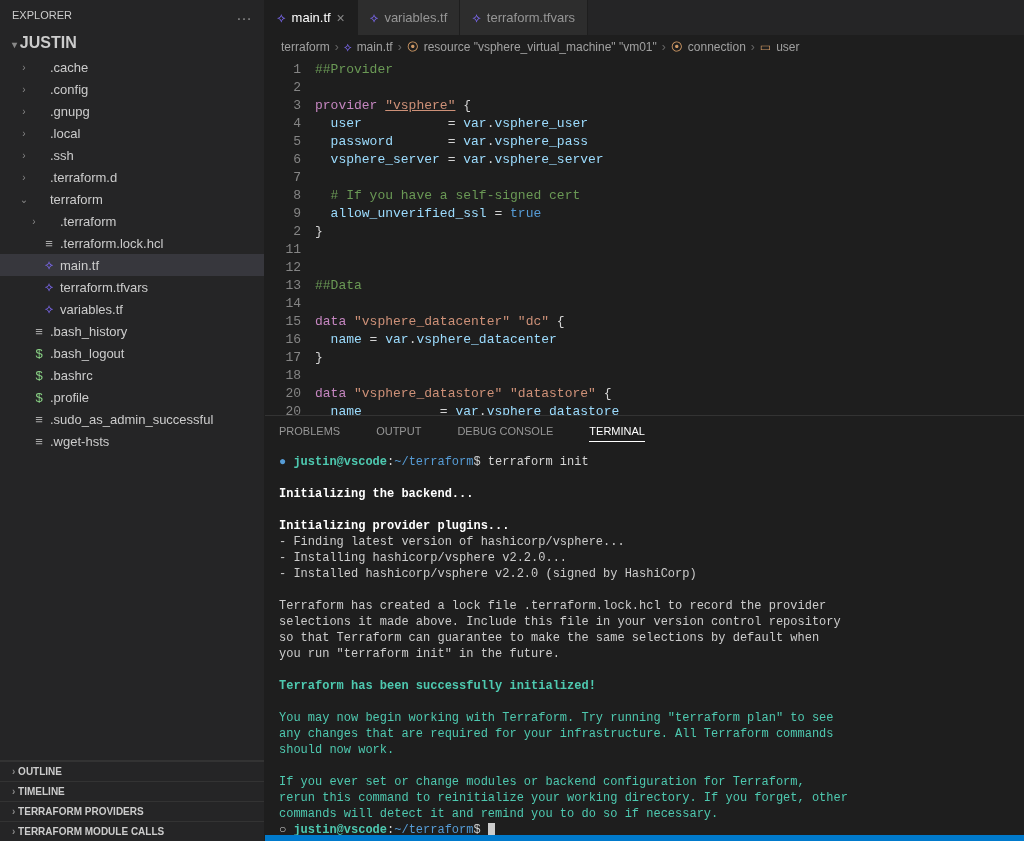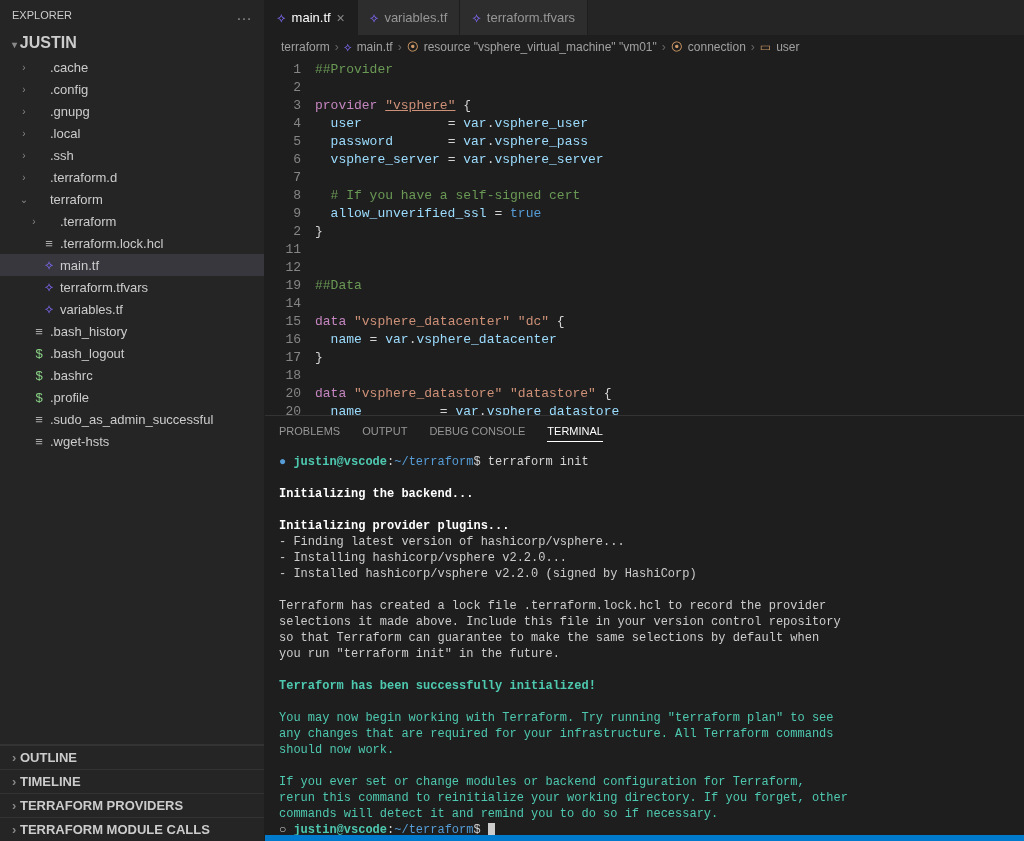--- a/index.html
+++ b/index.html
@@ -54,21 +54,21 @@
     .tree-item.depth-2 { padding-left: 28px; }
     .icon-folder { color: #c5c5c5; }
     .icon-tf { color: #7b68ee; }
     .icon-dollar { color: #89d185; }
     .icon-lines { color: #aaa; }
     .sidebar-bottom {
       border-top: 1px solid #333;
     }
     .sidebar-panel-label {
       padding: 4px 12px;
-      font-size: 13px;
+      font-size: 10px;
       font-weight: bold;
       color: #cccccc;
       border-top: 1px solid #333;
     }
     .sidebar-panel-label::before { content: "› "; color: #888; }
     .main-area {
       flex: 1;
       display: flex;
       flex-direction: column;
       background: #1e1e1e;
@@ -146,21 +146,21 @@
       flex-direction: column;
       background: #1e1e1e;
     }
     .panel-tabs {
       display: flex;
       padding: 0 14px;
       height: 30px;
       align-items: center;
       font-size: 11px;
       color: #969696;
-      gap: 22px;
+      gap: 36px;
     }
     .panel-tabs .ptab { cursor: pointer; padding: 4px 0;}
     .panel-tabs .ptab.active { color: #fff; border-bottom: 1px solid #fff; }
     .terminal {
       flex: 1;
       padding: 8px 14px;
       font-family: 'Consolas', 'Courier New', monospace;
       font-size: 12px;
       line-height: 16px;
       white-space: pre-wrap;
@@ -326,21 +326,21 @@
         <div>3</div>
         <div>4</div>
         <div>5</div>
         <div>6</div>
         <div>7</div>
         <div>8</div>
         <div>9</div>
         <div>2</div>
         <div>11</div>
         <div>12</div>
-        <div>19</div>
+        <div>13</div>
         <div>14</div>
         <div>15</div>
         <div>16</div>
         <div>17</div>
         <div>18</div>
         <div>20</div>
         <div>20</div>
       </div>
     <div class="code" id="code"><div><span class="c-comment">##Provider</span></div><div>&nbsp;</div><div><span class="c-keyword">provider </span><span class="c-string-u">"vsphere"</span><span class="c-punct"> {</span></div><div><span class="c-ident">  user           </span><span class="c-op">= </span><span class="c-ident">var</span><span class="c-punct">.</span><span class="c-ident">vsphere_user</span></div><div><span class="c-ident">  password       </span><span class="c-op">= </span><span class="c-ident">var</span><span class="c-punct">.</span><span class="c-ident">vsphere_pass</span></div><div><span class="c-ident">  vsphere_server </span><span class="c-op">= </span><span class="c-ident">var</span><span class="c-punct">.</span><span class="c-ident">vsphere_server</span></div><div>&nbsp;</div><div><span class="c-comment">  # If you have a self-signed cert</span></div><div><span class="c-ident">  allow_unverified_ssl </span><span class="c-op">= </span><span class="c-bool">true</span></div><div><span class="c-punct">}</span></div><div>&nbsp;</div><div>&nbsp;</div><div><span class="c-comment">##Data</span></div><div>&nbsp;</div><div><span class="c-keyword">data </span><span class="c-string">"vsphere_datacenter" "dc"</span><span class="c-punct"> {</span></div><div><span class="c-ident">  name </span><span class="c-op">= </span><span class="c-ident">var</span><span class="c-punct">.</span><span class="c-ident">vsphere_datacenter</span></div><div><span class="c-punct">}</span></div><div>&nbsp;</div><div><span class="c-keyword">data </span><span class="c-string">"vsphere_datastore" "datastore"</span><span class="c-punct"> {</span></div><div><span class="c-ident">  name          </span><span class="c-op">= </span><span class="c-ident">var</span><span class="c-punct">.</span><span class="c-ident">vsphere_datastore</span></div></div>
   </div>

